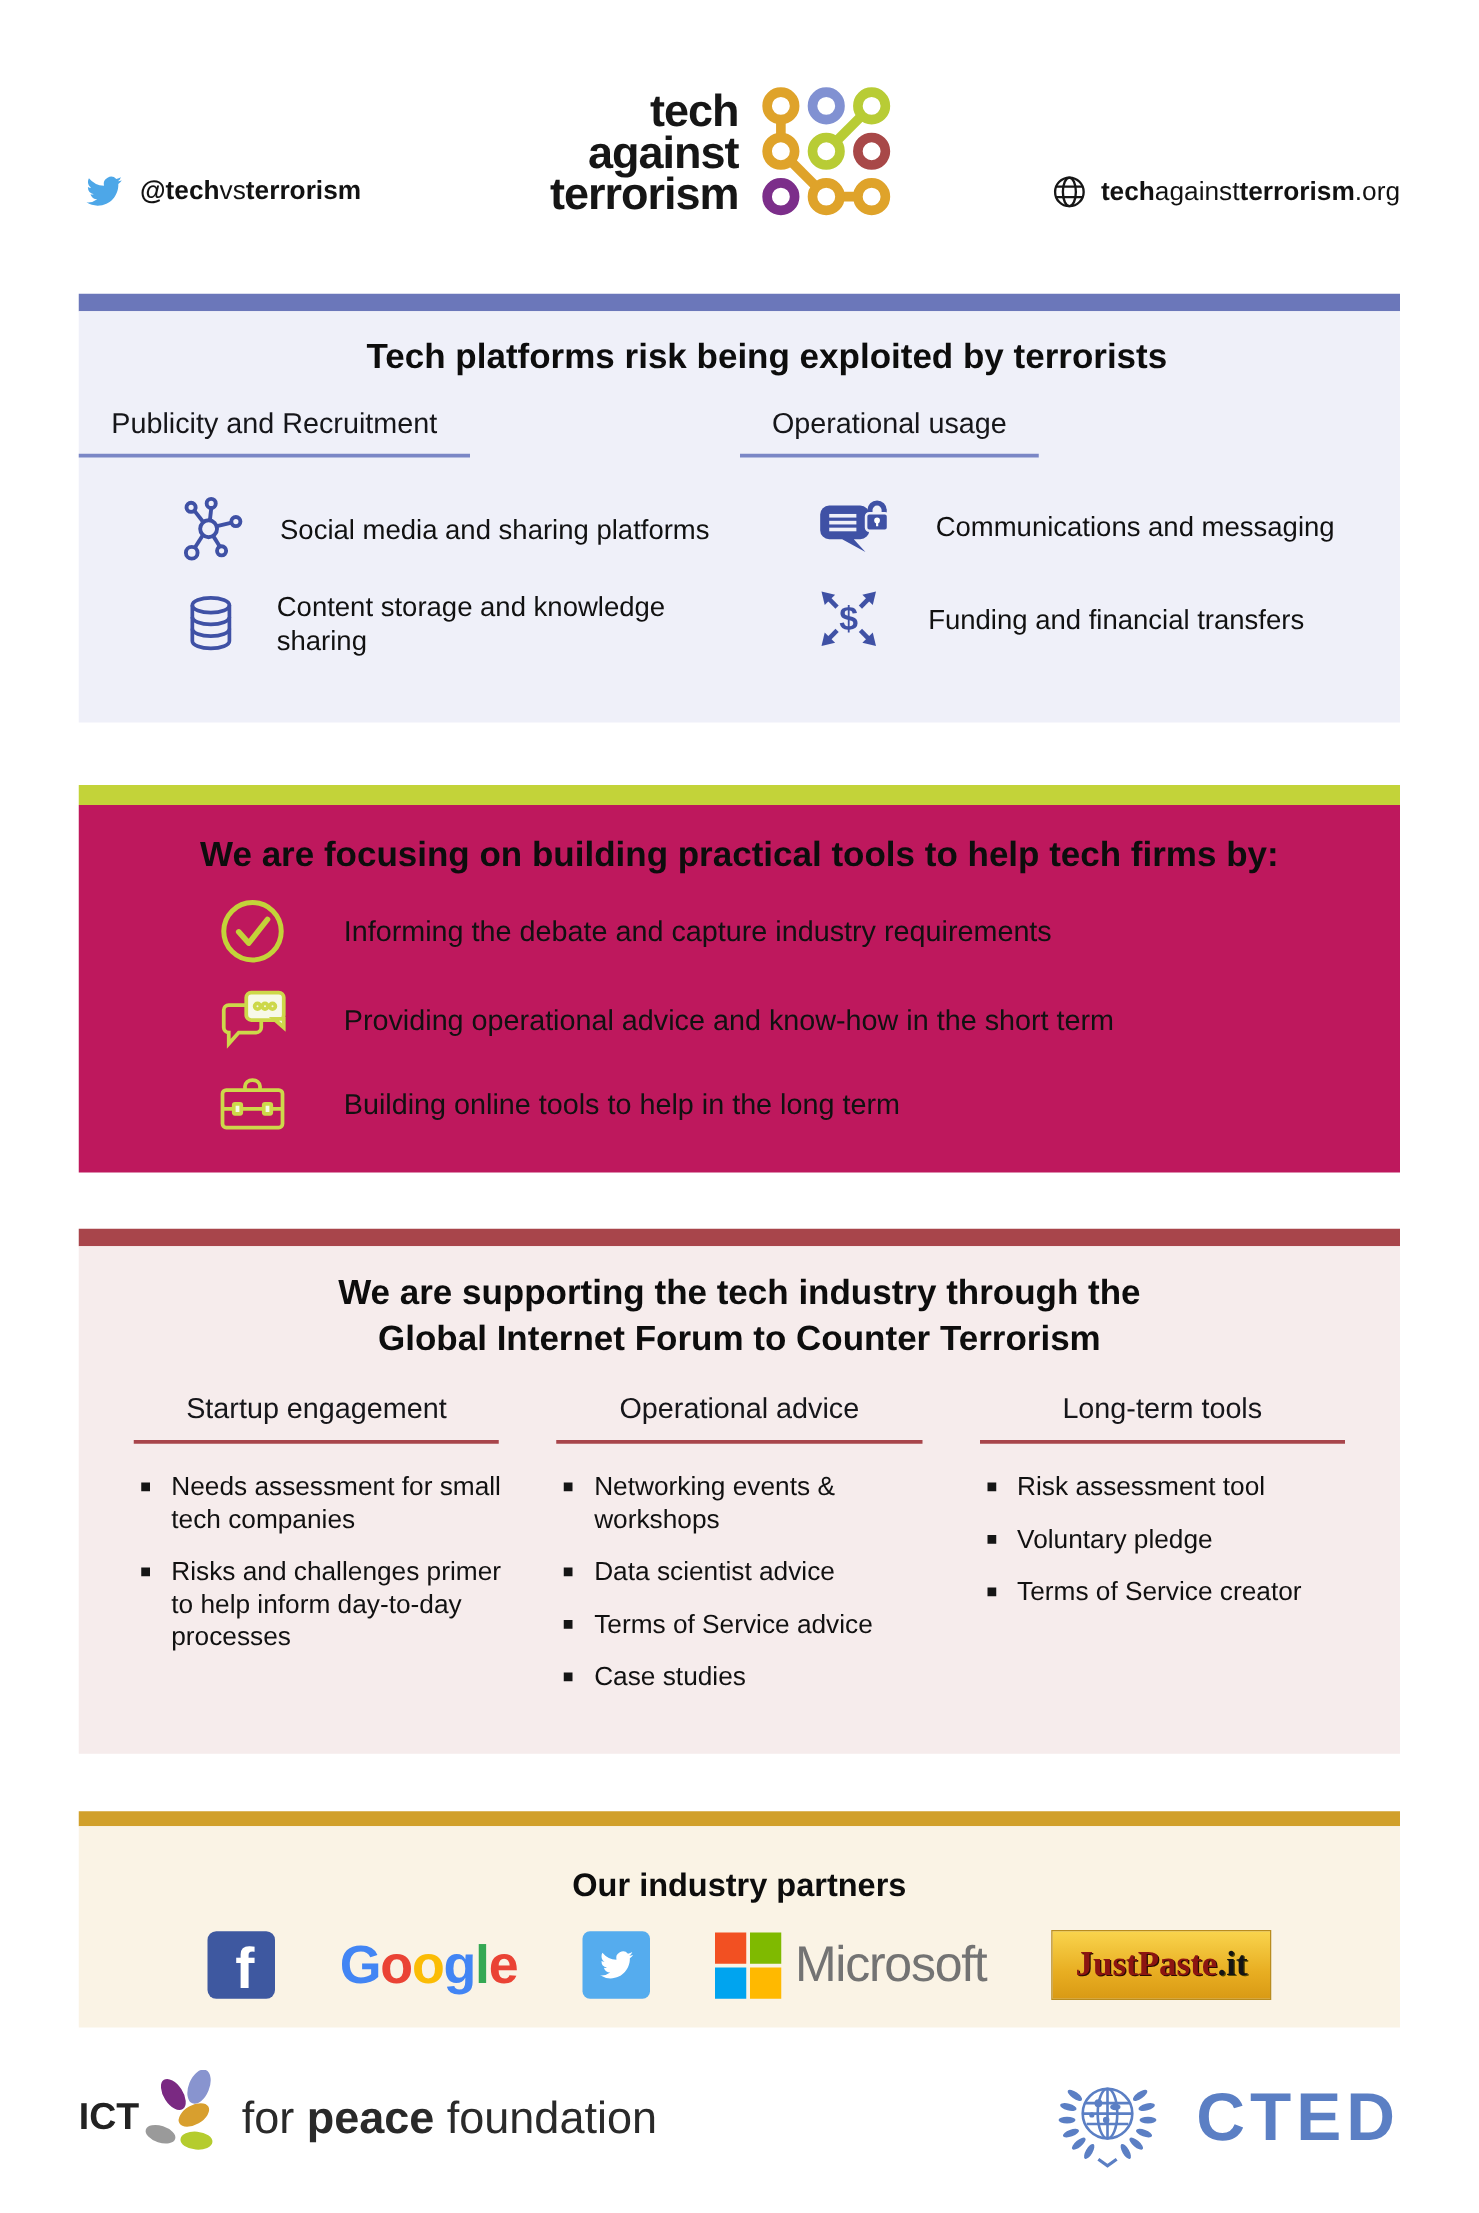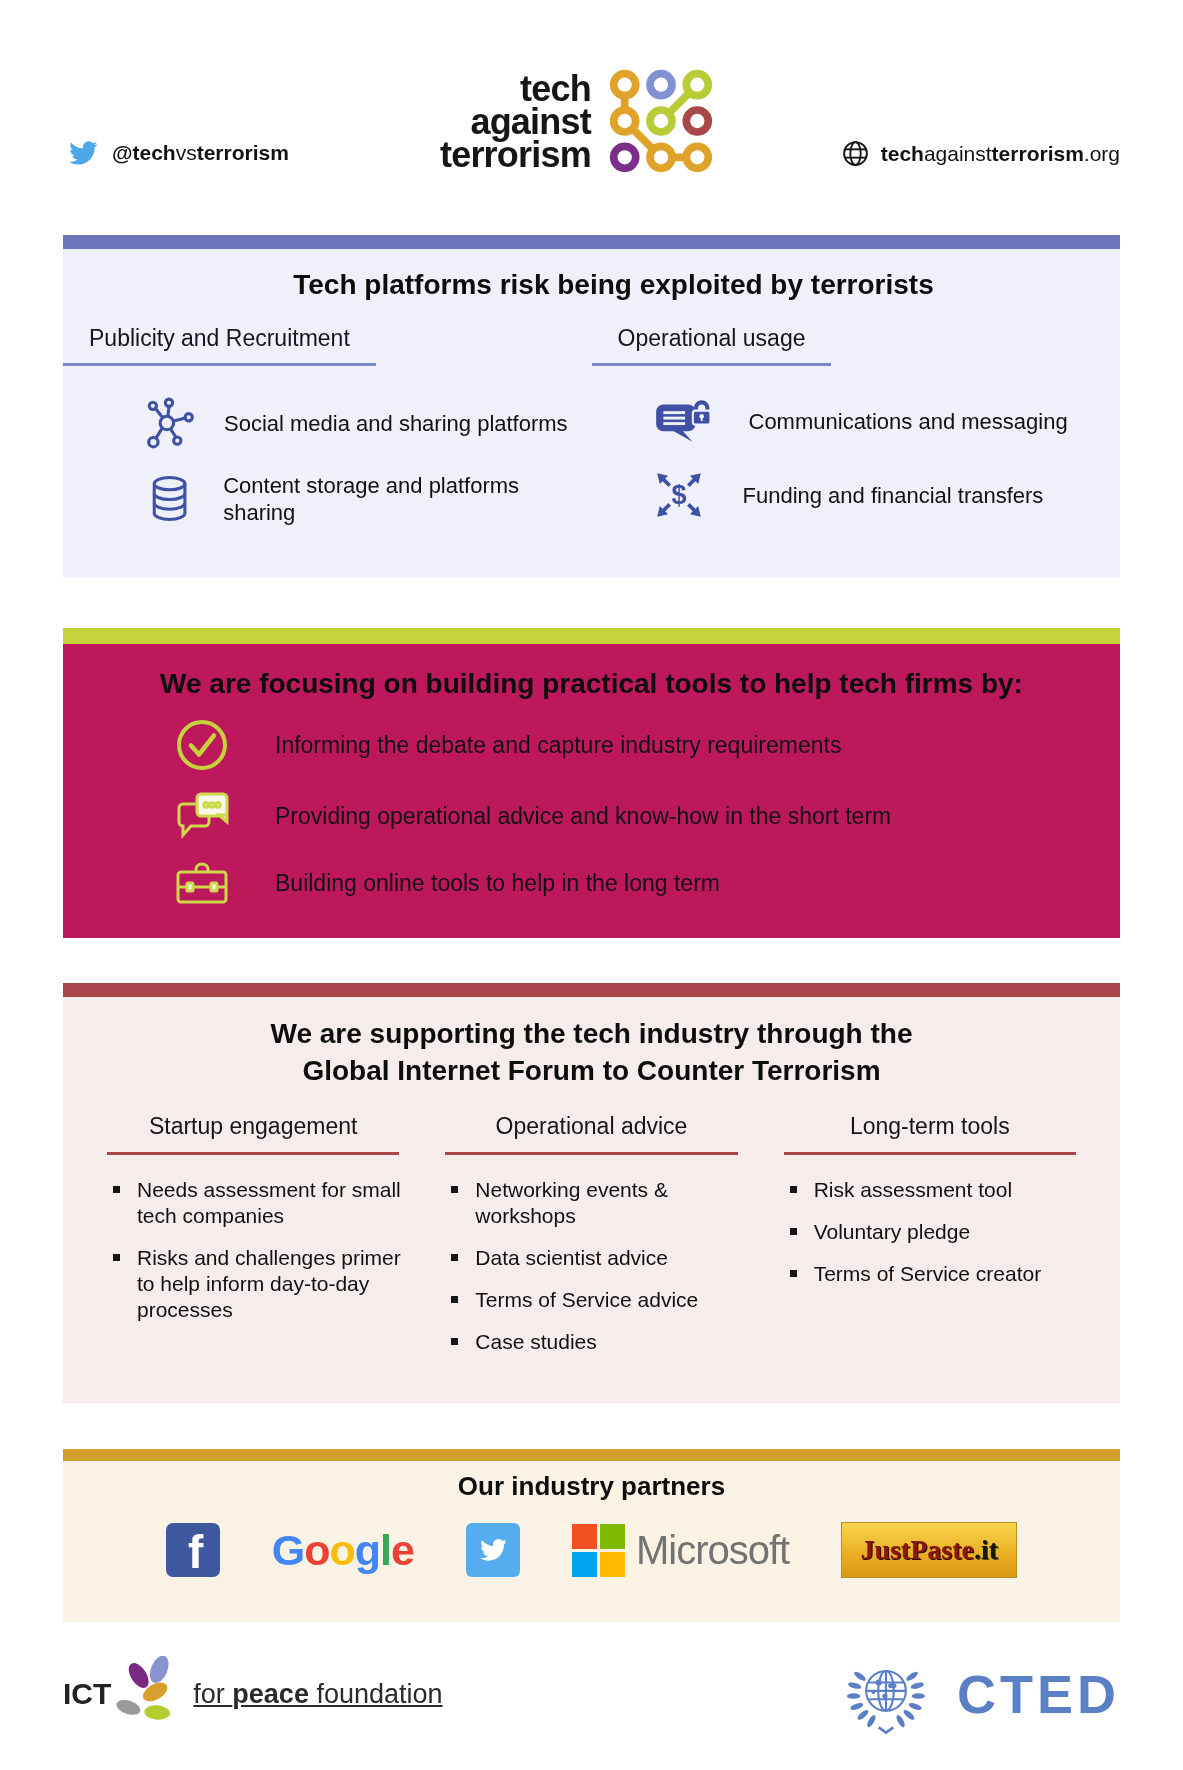--- a/index.html
+++ b/index.html
@@ -49,39 +49,39 @@
   .gifct-cols { display:flex; gap:26px; padding:0 34px; margin-top:24px; }
   .gcol { flex:1; display:flex; flex-direction:column; }
   .gcol-header { align-self:stretch; text-align:center; font-size:23px; color:#16161a; padding-bottom:12px; margin:0 10px; border-bottom:3px solid #a8454b; }
   .gcol ul { list-style:none; margin-top:22px; padding:0 0 0 14px; }
   .gcol li { position:relative; font-size:21px; line-height:26px; margin-bottom:16px; padding-left:26px; }
   .gcol li::before { content:""; position:absolute; left:2px; top:9px; width:7px; height:7px; background:#151515; }
 
   .sec-partners { top:1449px; }
   .sec-partners .bar { height:12px; background:#d1a02b; }
   .sec-partners .body { height:161px; background:#faf3e5; }
-  .sec-partners .sec-title { padding-top:10px; font-size:26px; }
+  .sec-partners .sec-title { padding-top:32px; font-size:26px; }
   .partners-row { display:flex; align-items:center; justify-content:center; gap:52px; margin-top:20px; }
   .fb-badge { width:54px; height:54px; background:#3e58a0; border-radius:7px; display:flex; align-items:flex-end; justify-content:center; }
   .fb-badge span { color:#fff; font-size:46px; font-weight:700; line-height:50px; margin-right:-6px; }
   .google-logo { font-size:43px; font-weight:600; letter-spacing:-1px; }
   .tw-badge { width:54px; height:54px; background:#55acee; border-radius:6px; display:flex; align-items:center; justify-content:center; }
   .ms-logo { display:flex; align-items:center; gap:11px; }
   .ms-grid { display:grid; grid-template-columns:25px 25px; grid-template-rows:25px 25px; gap:3px; }
   .ms-grid i { display:block; }
   .ms-label { font-size:40px; color:#737373; letter-spacing:-1px; }
   .jp-badge { width:176px; height:56px; background:linear-gradient(180deg,#f9d44d 0%,#e8ae22 60%,#d99a14 100%); border:1px solid #b98c1f; display:flex; align-items:center; justify-content:center; font-family:"Liberation Serif","DejaVu Serif",serif; font-weight:700; font-size:28px; }
   .jp-main { color:#8c1511; text-shadow:1px 1px 0 #2a0d02; }
   .jp-suffix { color:#141414; text-shadow:1px 1px 0 #5a4a00; }
 
   
   .footer { position:absolute; top:1638px; left:63px; width:1057px; height:112px; display:flex; align-items:center; justify-content:space-between;gap:20px; }
   .ict-logo { display:flex; align-items:center; }
   .ict-abbr { font-size:30px; font-weight:700; color:#222; margin-right:2px; }
-  .ict-text { font-size:27px; color:#2a2a2a; margin-left:4px;text-decoration:underline; }
+  .ict-text { font-size:36px; color:#2a2a2a; margin-left:4px; }
   .cted-logo { display:flex; align-items:center; gap:24px; }
   .cted-label { font-size:54px; font-weight:700; color:#5b7fc4; letter-spacing:4px; }
 </style>
 </head>
 <body>
 
 <div class="page">
 
   <div class="tw-handle">
     <svg width="36" height="30" viewBox="0 0 24 24">
@@ -152,21 +152,21 @@
               </svg>
               <div class="risk-item-text">Social media and sharing platforms</div>
             </div>
             <div class="risk-item">
               <svg width="54" height="54" viewBox="0 0 52 52" fill="none" stroke="#3f51a5" stroke-width="3">
                 <ellipse cx="26" cy="11" rx="15" ry="6"></ellipse>
                 <path d="M11,11 v29 a15,6 0 0 0 30,0 v-29"></path>
                 <path d="M11,20.5 a15,6 0 0 0 30,0"></path>
                 <path d="M11,30 a15,6 0 0 0 30,0"></path>
               </svg>
-              <div class="risk-item-text">Content storage and platforms sharing</div>
+              <div class="risk-item-text">Content storage and knowledge sharing</div>
             </div>
           </div>
         </div>
 
         <div class="risk-col op">
           <div class="risk-col-header">Operational usage</div>
           <div class="risk-items">
             <div class="risk-item">
               <svg width="60" height="50" viewBox="0 0 58 48">
                 <path fill="#3f51a5" d="M11,8 h24 a7,7 0 0 1 7,7 v12 a7,7 0 0 1 -7,7 h-5 l9,10 -18,-10 h-10 a7,7 0 0 1 -7,-7 v-12 a7,7 0 0 1 7,-7 z"></path>

